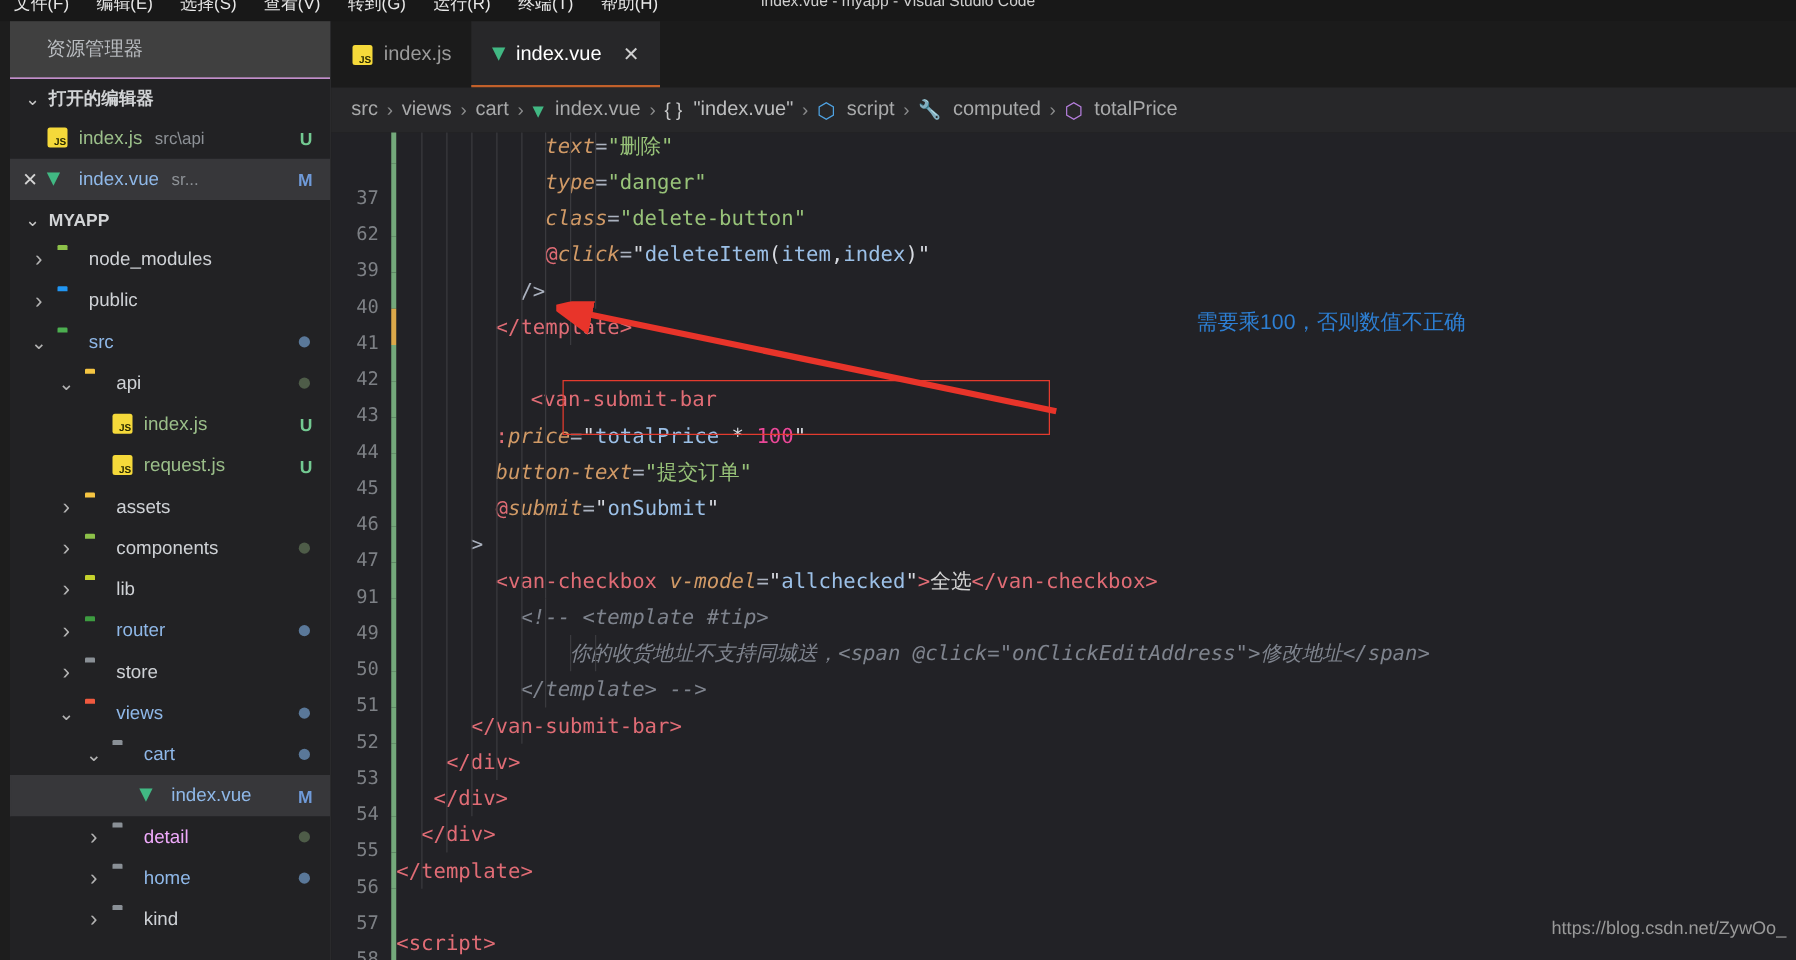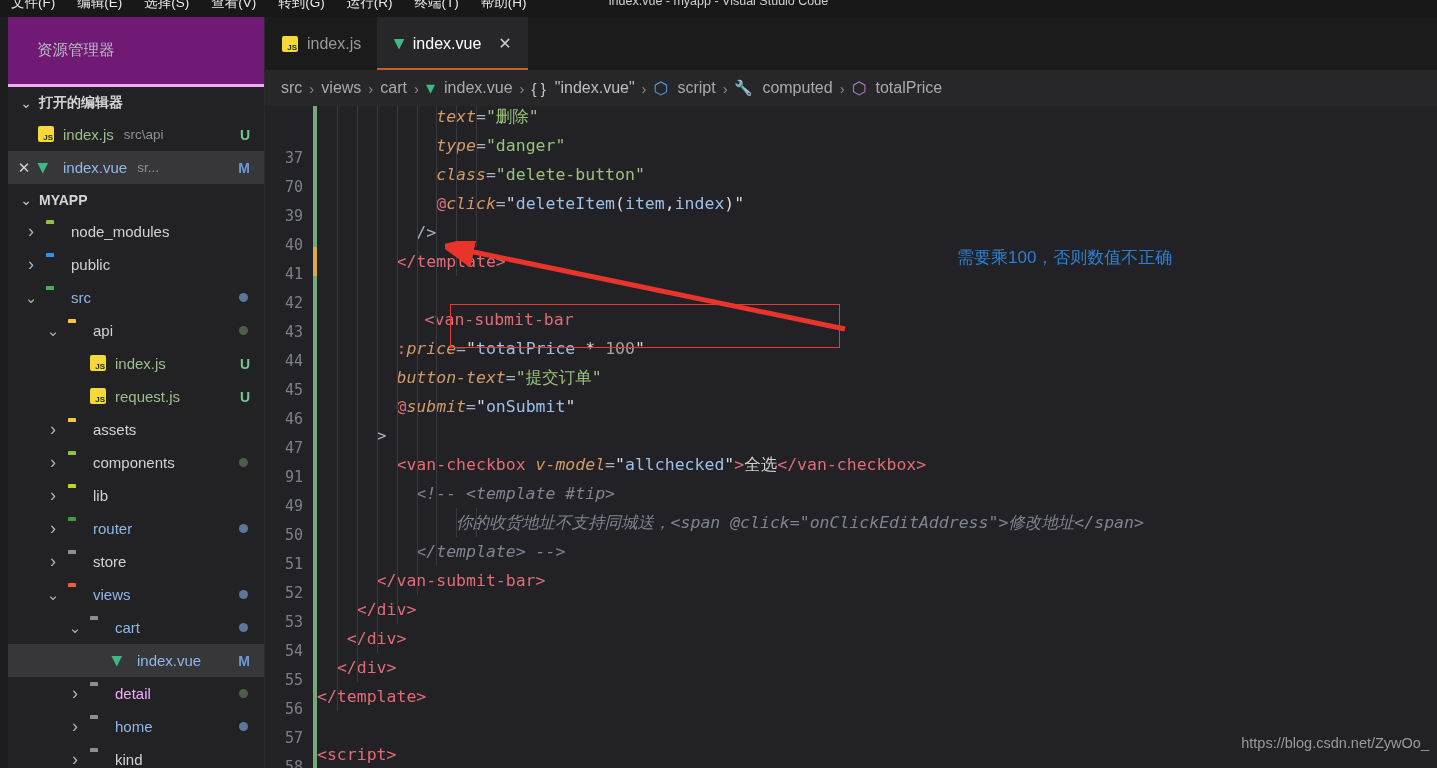--- a/index.html
+++ b/index.html
@@ -35,24 +35,24 @@
     position:absolute; left:0; top:17px; width:8px; height:751px;
     background:#1d1d1d;
   }
 
   
   .sidebar{
     position:absolute; left:8px; top:17px; width:257px; height:751px;
     background:#222224; border-right:1px solid #2a2a2c;
   }
   .sidebar-title{
-    height:70px; display:flex; align-items:center;
+    height:46px; display:flex; align-items:center;
     padding-left:29px; color:#b9bcc0; font-size:15.5px;
-    background:#701a75;
-    border-bottom:3px solid #f0abfc;
+    background:#404040;
+    border-bottom:1px solid #f0abfc;
   }
   .section-header{
     height:31px; display:flex; align-items:center; gap:5px;
     padding-left:10px; color:#d2d4d6; font-size:14px; font-weight:bold;
   }
   .section-header .tw{ width:16px; text-align:center; font-weight:normal; color:#c5c5c5; }
   .row{
     height:33px; display:flex; align-items:center; gap:6px;
     color:#cfd2d6; font-size:15px; white-space:nowrap; position:relative;
   }
@@ -146,21 +146,21 @@
   .iguide{
     position:absolute; width:1px; background:#3a3a3e;
   }
 
   
   .t-tag{ color:#e06c75; }
   .t-attr{ color:#d19a66; font-style:italic; }
   .t-op{ color:#abb2bf; }
   .t-str{ color:#98c379; }
   .t-strb{ color:#d7dae0; }
-  .t-num{ color:#a3a3a3; }
+  .t-num{ color:#ec4899; }
   .t-punc{ color:#abb2bf; }
   .t-com{ color:#7f848e; font-style:italic; }
   .t-plain{ color:#d4d4d4; }
   .t-var{ color:#9cc0e7; }
 
   
   .annbox{
     position:absolute; border:1.6px solid #e33b2e; background:transparent;
     pointer-events:none;
   }
@@ -363,21 +363,21 @@
       <span style="color: rgb(207, 208, 209); font-size: 15px; margin-right: 2px; display: inline-block;">🔧</span>
       <span class="crumb">computed</span>
       <span class="sep">›</span>
       <span style="color: rgb(181, 126, 220); font-size: 17px; margin-right: 2px; display: inline-block;">⬡</span>
       <span class="crumb">totalPrice</span>
     </div>
 
   <div class="editor">
     <div class="gutter" id="gutter">
         <div class="lnum" style="top: -4px; line-height: 29px;">37</div>
-        <div class="lnum" style="top: 25px; line-height: 29px;">70</div>
+        <div class="lnum" style="top: 25px; line-height: 29px;">62</div>
         <div class="lnum" style="top: 54px; line-height: 29px;">39</div>
         <div class="lnum" style="top: 83px; line-height: 29px;">40</div>
         <div class="lnum" style="top: 112px; line-height: 29px;">41</div>
         <div class="lnum" style="top: 141px; line-height: 29px;">42</div>
         <div class="lnum" style="top: 170px; line-height: 29px;">43</div>
         <div class="lnum" style="top: 199px; line-height: 29px;">44</div>
         <div class="lnum" style="top: 228px; line-height: 29px;">45</div>
         <div class="lnum" style="top: 257px; line-height: 29px;">46</div>
         <div class="lnum" style="top: 286px; line-height: 29px;">47</div>
         <div class="lnum" style="top: 315px; line-height: 29px;">91</div>

